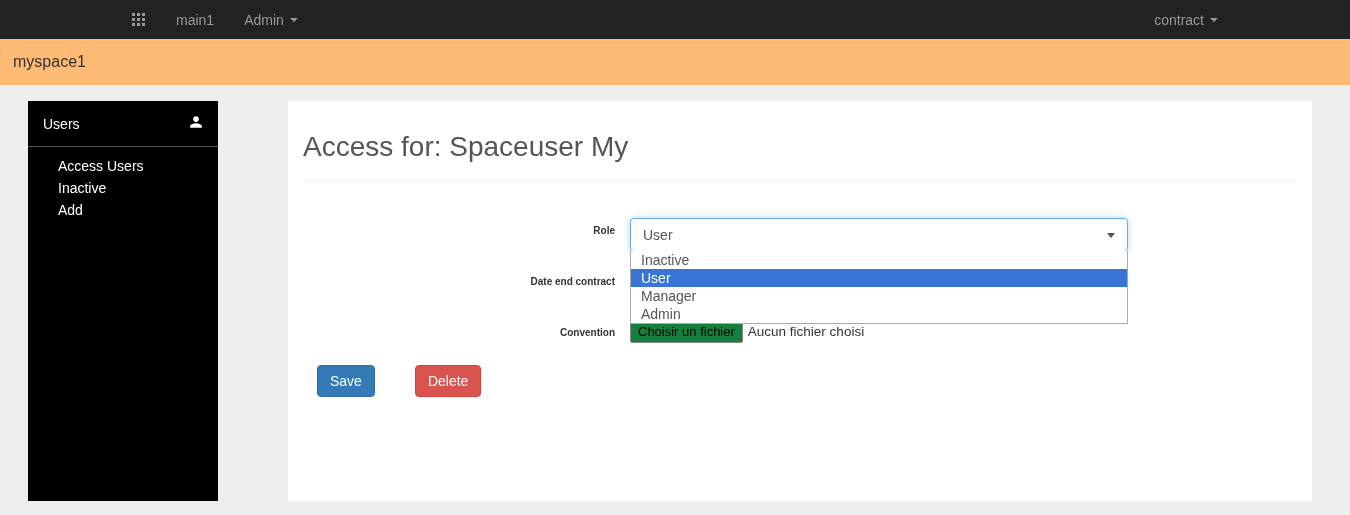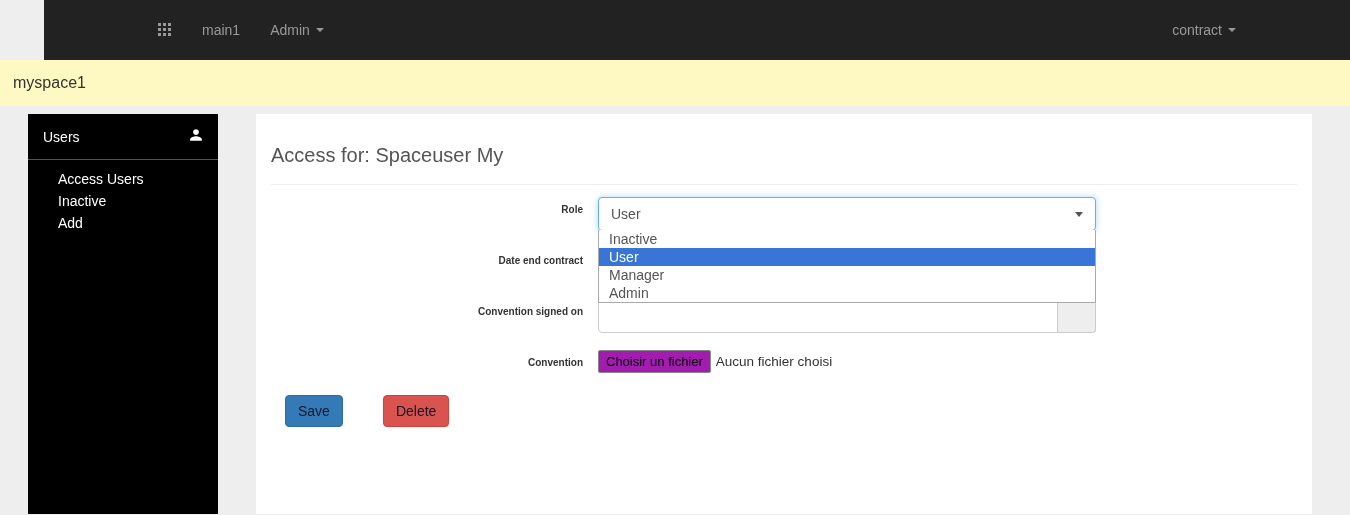--- a/index.html
+++ b/index.html
@@ -9,26 +9,25 @@
       color: #333;
       background: #eee;
       width: 1350px;
       height: 515px;
       overflow: hidden;
     }
 
     
     .navbar {
       background: #222;
-      height: 60px;
-      display: flex;
-      align-items: center;
-      padding: 0 4px;
+      height: 39px;
+      display: flex;
+      align-items: center;
+      padding: 0 22px;
       color: #999;
-      margin-left: 44px;
     }
     .navbar-left {
       display: flex;
       align-items: center;
       margin-left: 95px;
     }
     .navbar-item {
       padding: 14px 15px;
       color: #999;
       cursor: pointer;
@@ -50,30 +49,31 @@
       border-right: 4px solid transparent;
       border-left: 4px solid transparent;
     }
     .navbar-right {
       margin-left: auto;
       margin-right: 95px;
     }
 
     
     .breadcrumb-bar {
-      background: #fef9c3;
+      background: #fdba74;
       padding: 14px 13px;
       color: #333;
       font-size: 16px;
     }
 
     
     .layout {
       display: flex;
-      padding-top: 8px;
+      padding-top: 16px;
+      gap: 32px;
     }
 
     
     .sidebar {
       width: 190px;
       margin-left: 28px;
       background: #000;
       color: #fff;
     }
     .sidebar-header {
@@ -99,26 +99,26 @@
     .main-wrap {
       flex: 1;
       padding: 0 38px 0 38px;
     }
     .panel {
       background: #fff;
       padding: 30px 15px 40px 15px;
       min-height: 400px;
     }
     .panel-title {
-      font-size: 20px;
+      font-size: 28px;
       font-weight: 500;
       color: #555;
       padding: 0 0 17px 0;
       border-bottom: 1px solid #eee;
-      margin-bottom: 12px;
+      margin-bottom: 37px;
     }
     .panel-title-space { font-weight: 500; }
 
     
     .form-row {
       display: flex;
       align-items: flex-start;
       margin-bottom: 17px;
     }
     .form-label {
@@ -209,21 +209,21 @@
 
     
     .file-wrap {
       display: flex;
       align-items: center;
       gap: 5px;
       padding-top: 0;
     }
     .file-btn {
       border: 1px solid #888;
-      background: #a21caf;
+      background: #15803d;
       padding: 3px 7px;
       font-size: 13px;
       border-radius: 2px;
       cursor: pointer;
     }
     .file-status {
       font-size: 13.5px;
       color: #333;
       text-align: right;
     }
@@ -234,21 +234,21 @@
       padding-left: 14px;
       display: flex;
       gap: 0;
     }
     .btn {
       padding: 7px 12px;
       font-size: 14px;
       border-radius: 4px;
       border: 1px solid transparent;
       cursor: pointer;
-      color: #0f172a;
+      color: #ffffff;
     }
     .btn-primary { background: #337ab7; border-color: #2e6da4; }
     .btn-danger  { background: #d9534f; border-color: #d43f3a; margin-left: 40px; }
   </style>
 </head>
 <body>
 
 <div class="navbar">
   <div class="navbar-left">
     <div class="navbar-item">
@@ -324,29 +324,20 @@
         </div>
       </div>
 
       <div class="form-row">
         <div class="form-label">Date end contract</div>
         <div class="form-field">
           <input class="text-input" type="text" style="">
         </div>
       </div>
 
-      <div class="form-row">
-        <div class="form-label">Convention signed on</div>
-        <div class="form-field">
-          <div class="split-input">
-            <input class="text-input" type="text" style="">
-            <button class="split-btn"></button>
-          </div>
-        </div>
-      </div>
 
       <div class="form-row">
         <div class="form-label">Convention</div>
         <div class="form-field file-wrap">
           <button class="file-btn">Choisir un fichier</button>
           <span class="file-status">Aucun fichier choisi</span>
         </div>
       </div>
 
       <div class="btn-row">

